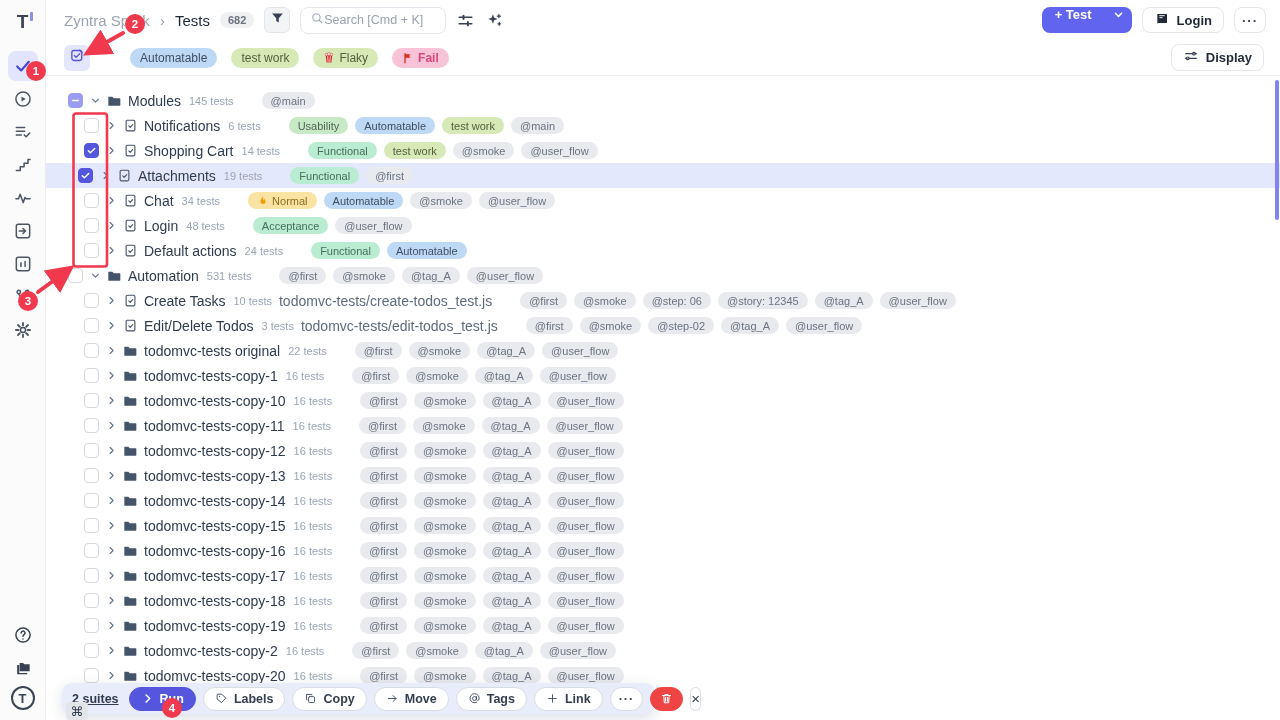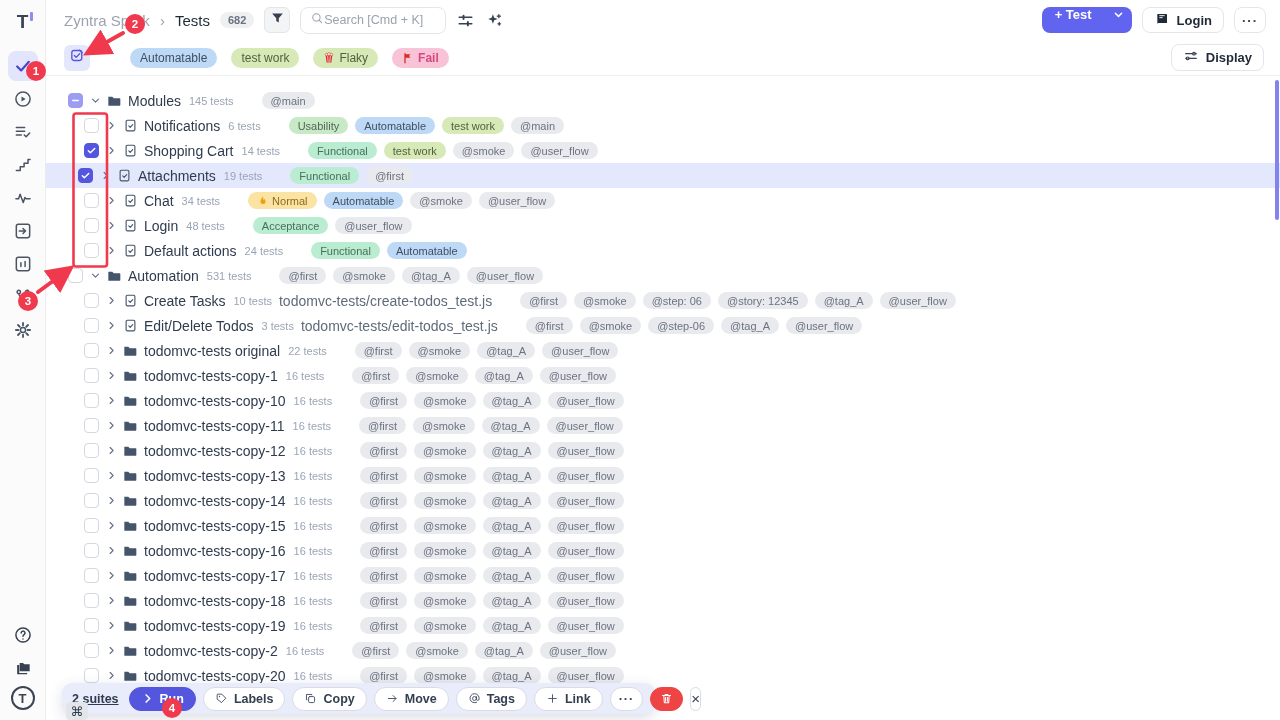--- a/index.html
+++ b/index.html
@@ -597,21 +597,21 @@
           <span class="row-count">3 tests</span>
           <span class="row-path">todomvc-tests/edit-todos_test.js</span>
           <span class="row-tags">
             <span class="tag v-gray">
               <span>@first</span>
             </span>
             <span class="tag v-gray">
               <span>@smoke</span>
             </span>
             <span class="tag v-gray">
-              <span>@step-06</span>
+              <span>@step-02</span>
             </span>
             <span class="tag v-gray">
               <span>@tag_A</span>
             </span>
             <span class="tag v-gray">
               <span>@user_flow</span>
             </span>
           </span>
         </div>
         <div class="row lvl1 folder-row">

